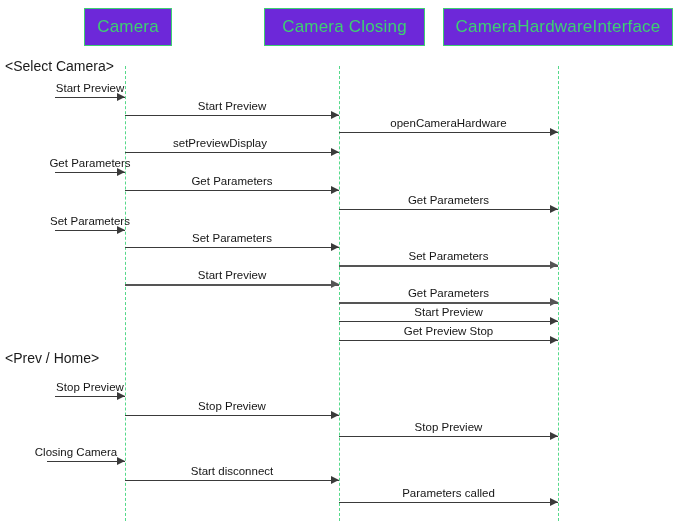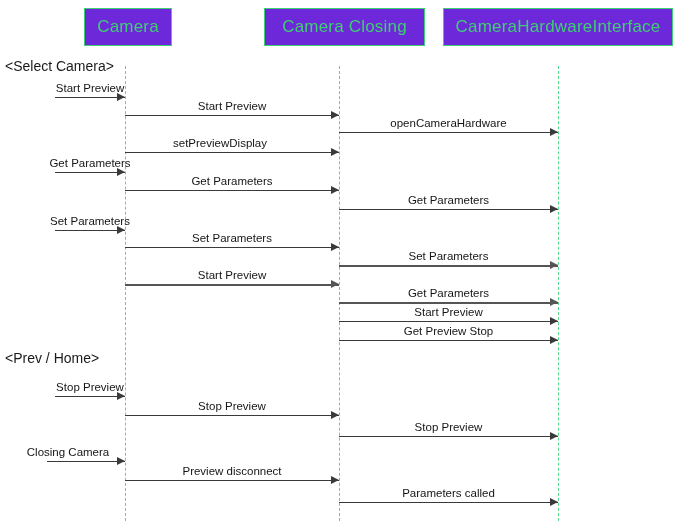--- a/index.html
+++ b/index.html
@@ -169,26 +169,26 @@
         <div class="label" style="left: 107px;">Stop Preview</div>
       </div>
       <div class="msg" style="left: 339px; top: 436px; width: 219px;">
         <div class="line" style="width: 219px;"></div>
         <div class="head" style="left: 211px;"></div>
         <div class="label" style="left: 109.5px;">Stop Preview</div>
       </div>
       <div class="msg" style="left: 47px; top: 461px; width: 78px;">
         <div class="line" style="width: 78px;"></div>
         <div class="head" style="left: 70px;"></div>
-        <div class="label" style="left: 21px; text-align: right;">Closing Camera</div>
+        <div class="label" style="left: 29px; text-align: right;">Closing Camera</div>
       </div>
       <div class="msg" style="left: 125px; top: 480px; width: 214px;">
         <div class="line" style="width: 214px;"></div>
         <div class="head" style="left: 206px;"></div>
-        <div class="label" style="left: 107px;">Preview disconnect</div>
+        <div class="label" style="left: 107px;">Start disconnect</div>
       </div>
       <div class="msg" style="left: 339px; top: 502px; width: 219px;">
         <div class="line" style="width: 219px;"></div>
         <div class="head" style="left: 211px;"></div>
         <div class="label" style="left: 109.5px;">Parameters called</div>
       </div>
     </div>
 </div>
 
 </body></html>

